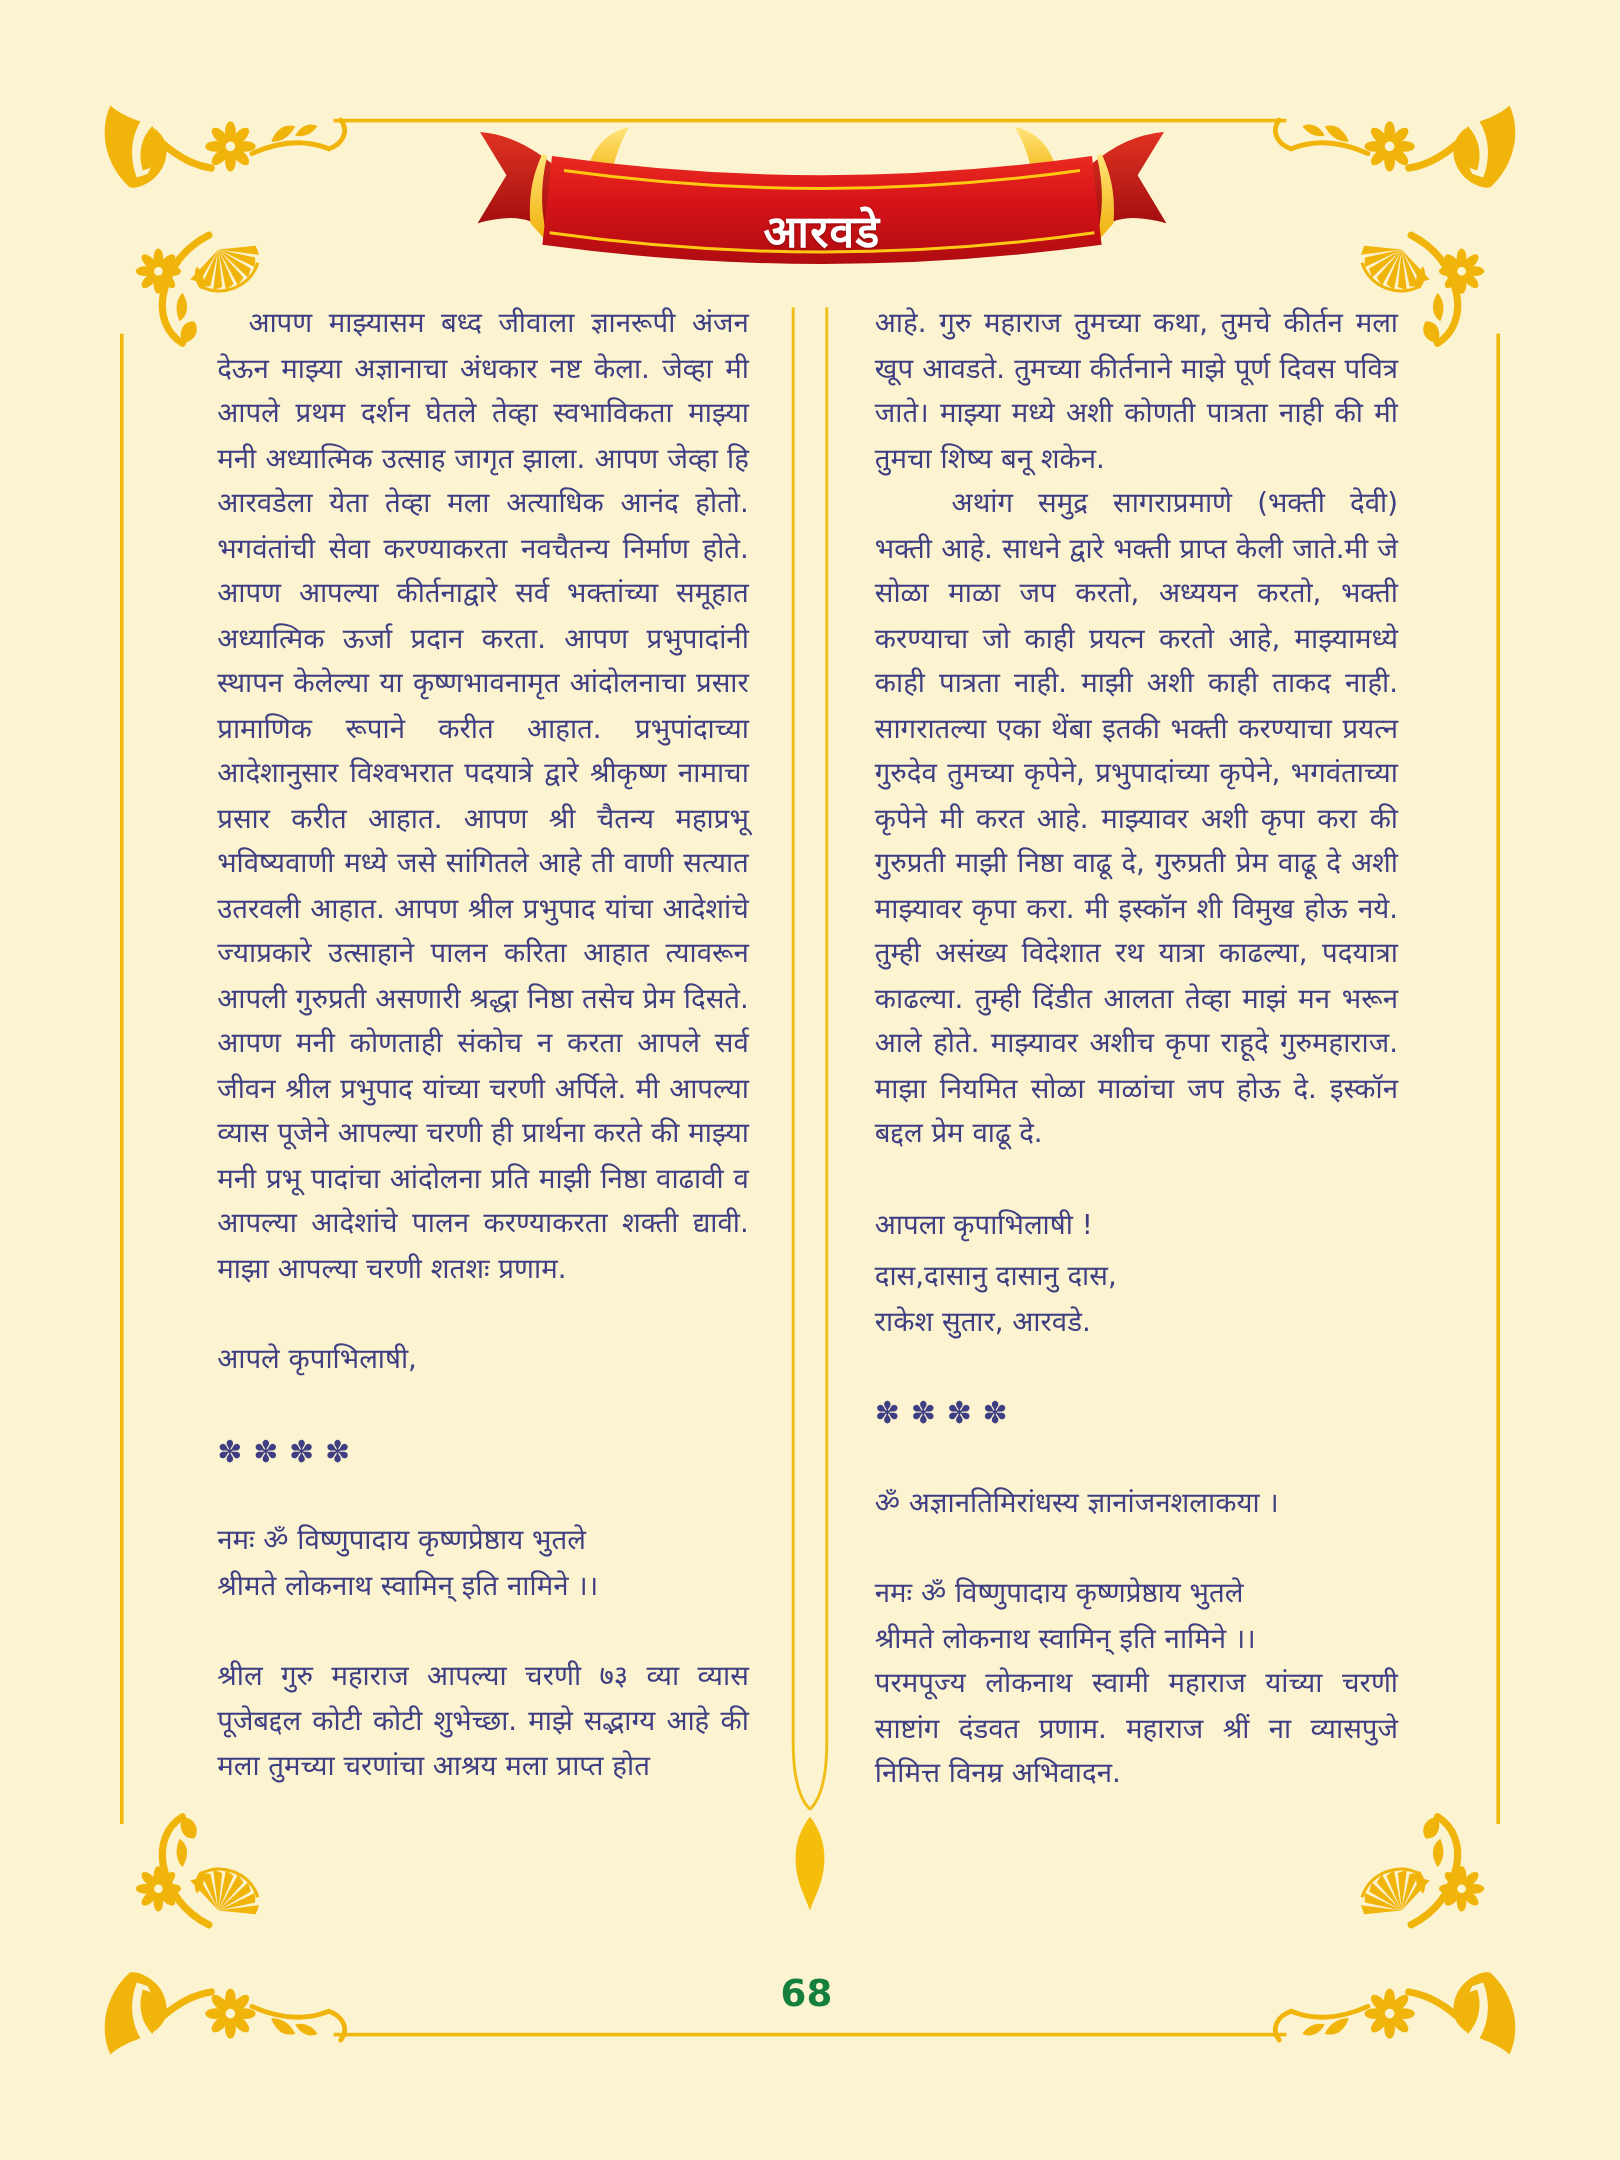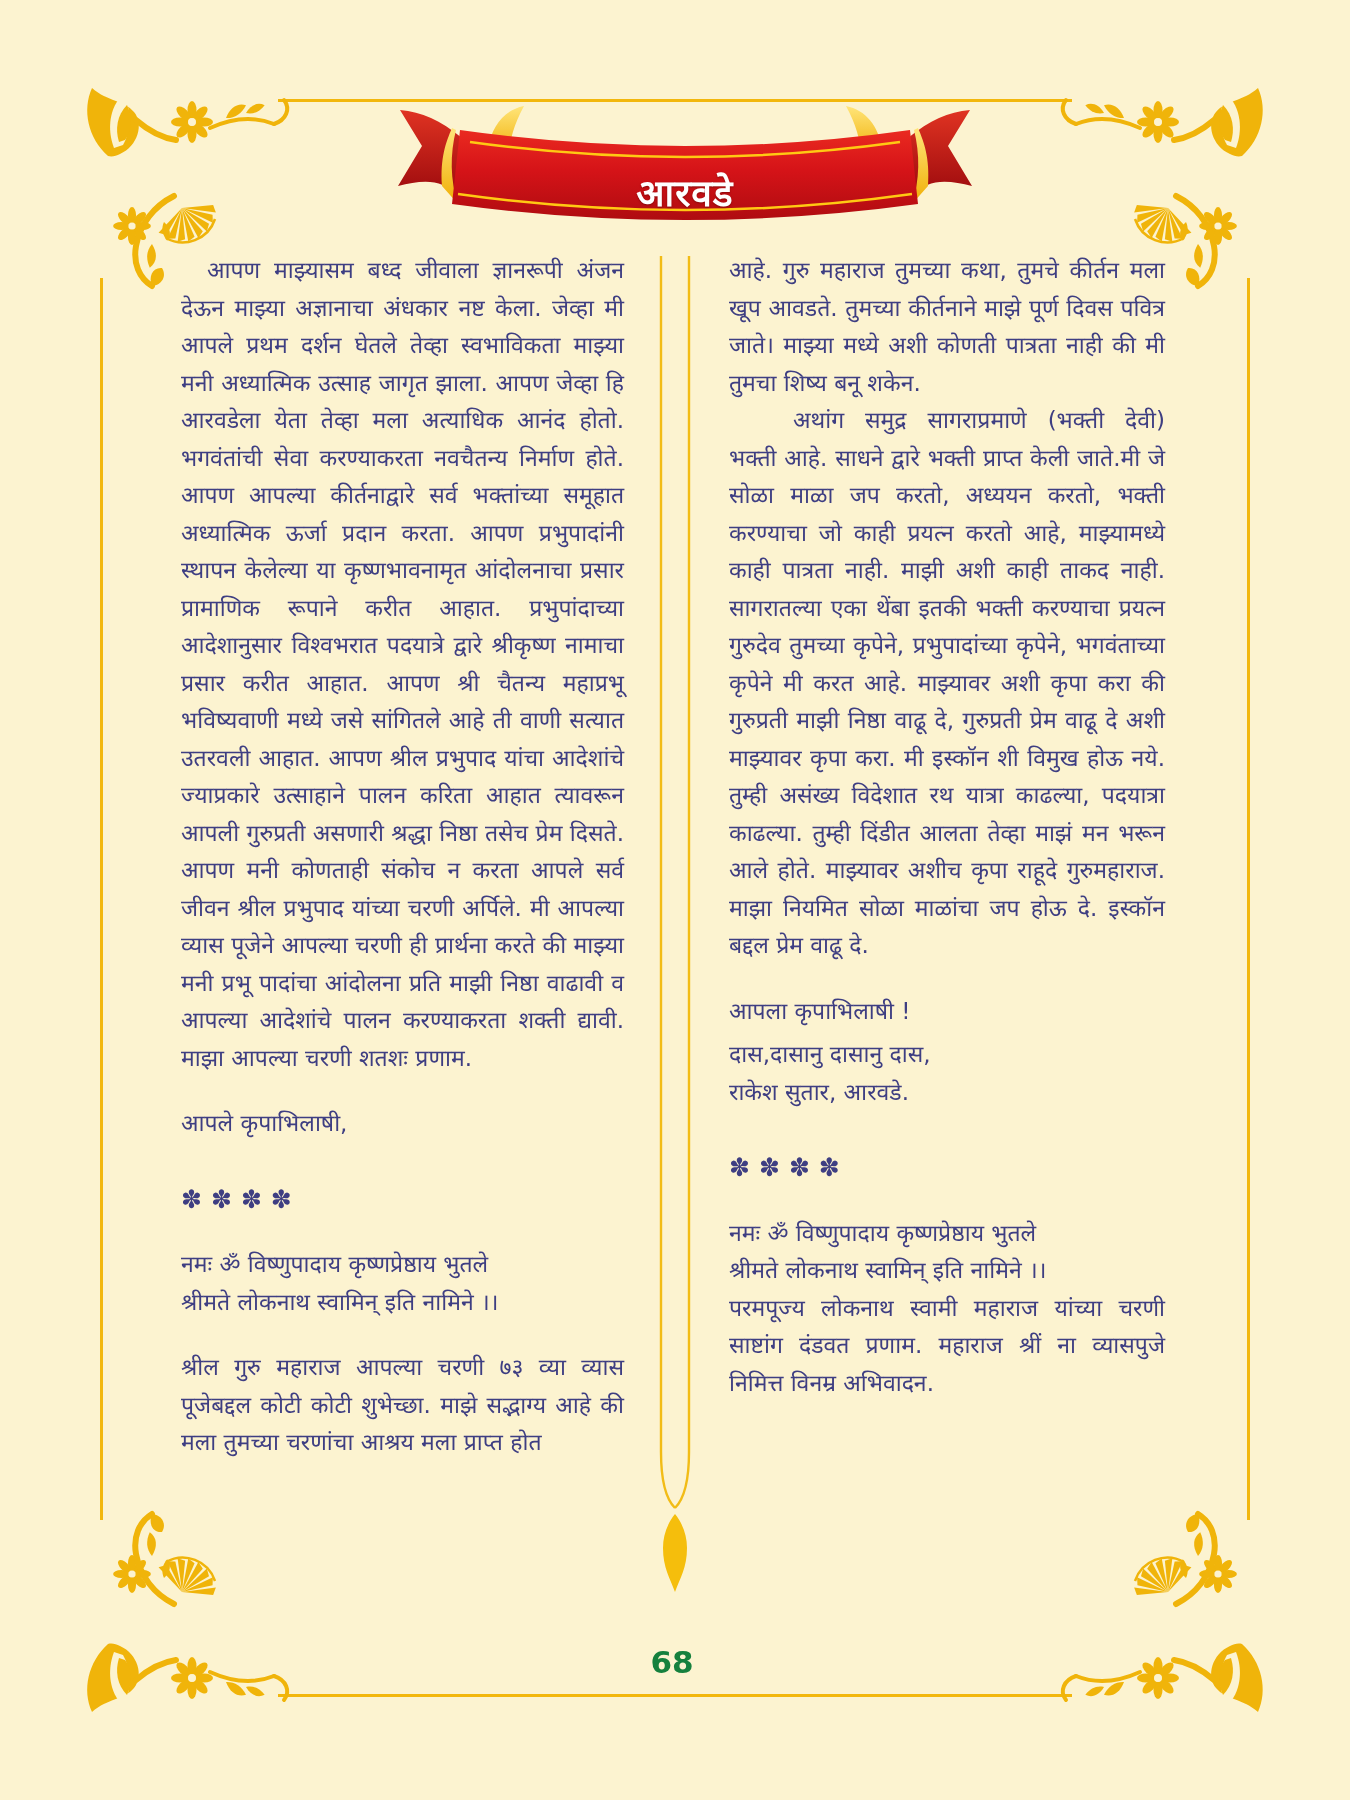--- a/index.html
+++ b/index.html
@@ -32,21 +32,21 @@
   
   .divider { position:absolute; left:657px; top:256px; width:36px; height:1336px; }
   
   .col { position:absolute; top:252px; font-size:23px; line-height:37.5px; }
   .col-left  { left:181px; width:443px; }
   .col-right { left:729px; width:436px; }
   .para { margin:0; text-align:justify; }
   .para.indent-sm { text-indent:26px; }
   .para.indent-lg { text-indent:64px; }
   .line { margin:0; text-align:left; }
-  .gap  { margin-top:28px; }
+  .gap  { margin-top:38px; }
   .gap-sm { margin-top:6px; }
   .separator {
     margin:38px 0 0 0; font-size:25px; font-weight:bold;
     letter-spacing:9px; text-align:left;
   }
   
   .page-number {
     position:absolute; left:637px; top:1644px; width:70px;
     text-align:center; font-size:31px; font-weight:bold; color:#15803d;
   }
@@ -173,20 +173,21 @@
     <p class="para gap">श्रील गुरु महाराज आपल्या चरणी ७३ व्या व्यास पूजेबद्दल कोटी कोटी शुभेच्छा. माझे सद्भाग्य आहे की मला तुमच्या चरणांचा आश्रय मला प्राप्त होत</p>
   </div>
 
   <div class="col col-right">
     <p class="para">आहे. गुरु महाराज तुमच्या कथा, तुमचे कीर्तन मला खूप आवडते. तुमच्या कीर्तनाने माझे पूर्ण दिवस पवित्र जाते। माझ्या मध्ये अशी कोणती पात्रता नाही की मी तुमचा शिष्य बनू शकेन.</p>
     <p class="para indent-lg">अथांग समुद्र सागराप्रमाणे (भक्ती देवी) भक्ती आहे. साधने द्वारे भक्ती प्राप्त केली जाते.मी जे सोळा माळा जप करतो, अध्ययन करतो, भक्ती करण्याचा जो काही प्रयत्न करतो आहे, माझ्यामध्ये काही पात्रता नाही. माझी अशी काही ताकद नाही. सागरातल्या एका थेंबा इतकी भक्ती करण्याचा प्रयत्न गुरुदेव तुमच्या कृपेने, प्रभुपादांच्या कृपेने, भगवंताच्या कृपेने मी करत आहे. माझ्यावर अशी कृपा करा की गुरुप्रती माझी निष्ठा वाढू दे, गुरुप्रती प्रेम वाढू दे अशी माझ्यावर कृपा करा. मी इस्कॉन शी विमुख होऊ नये. तुम्ही असंख्य विदेशात रथ यात्रा काढल्या, पदयात्रा काढल्या. तुम्ही दिंडीत आलता तेव्हा  माझं मन भरून आले होते. माझ्यावर अशीच कृपा राहूदे गुरुमहाराज. माझा नियमित सोळा माळांचा जप होऊ दे. इस्कॉन बद्दल प्रेम वाढू दे.</p>
     <p class="line gap">आपला कृपाभिलाषी !</p>
     <p class="line gap-sm">दास,दासानु दासानु दास,</p>
     <p class="line">राकेश सुतार, आरवडे.</p>
     <p class="separator">✽✽✽✽</p>
+    <p class="line gap">ॐ अज्ञानतिमिरांधस्य ज्ञानांजनशलाकया ।</p>
     <p class="line gap">नमः ॐ विष्णुपादाय कृष्णप्रेष्ठाय भुतले</p>
     <p class="line">श्रीमते लोकनाथ स्वामिन् इति नामिने ।।</p>
     <p class="para">परमपूज्य लोकनाथ स्वामी महाराज यांच्या चरणी साष्टांग दंडवत प्रणाम. महाराज श्रीं ना व्यासपुजे निमित्त विनम्र अभिवादन.</p>
   </div>
 
   <div class="page-number">68</div>
 
 </div>
 
 </body></html>

